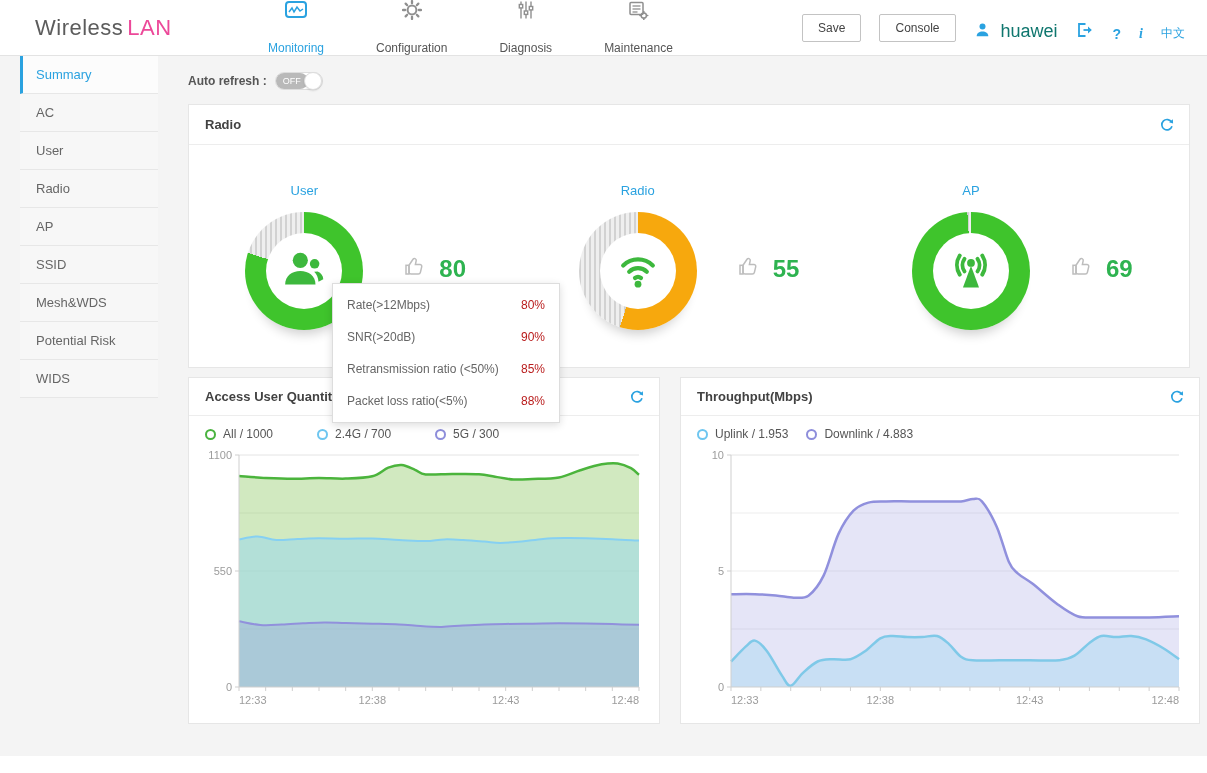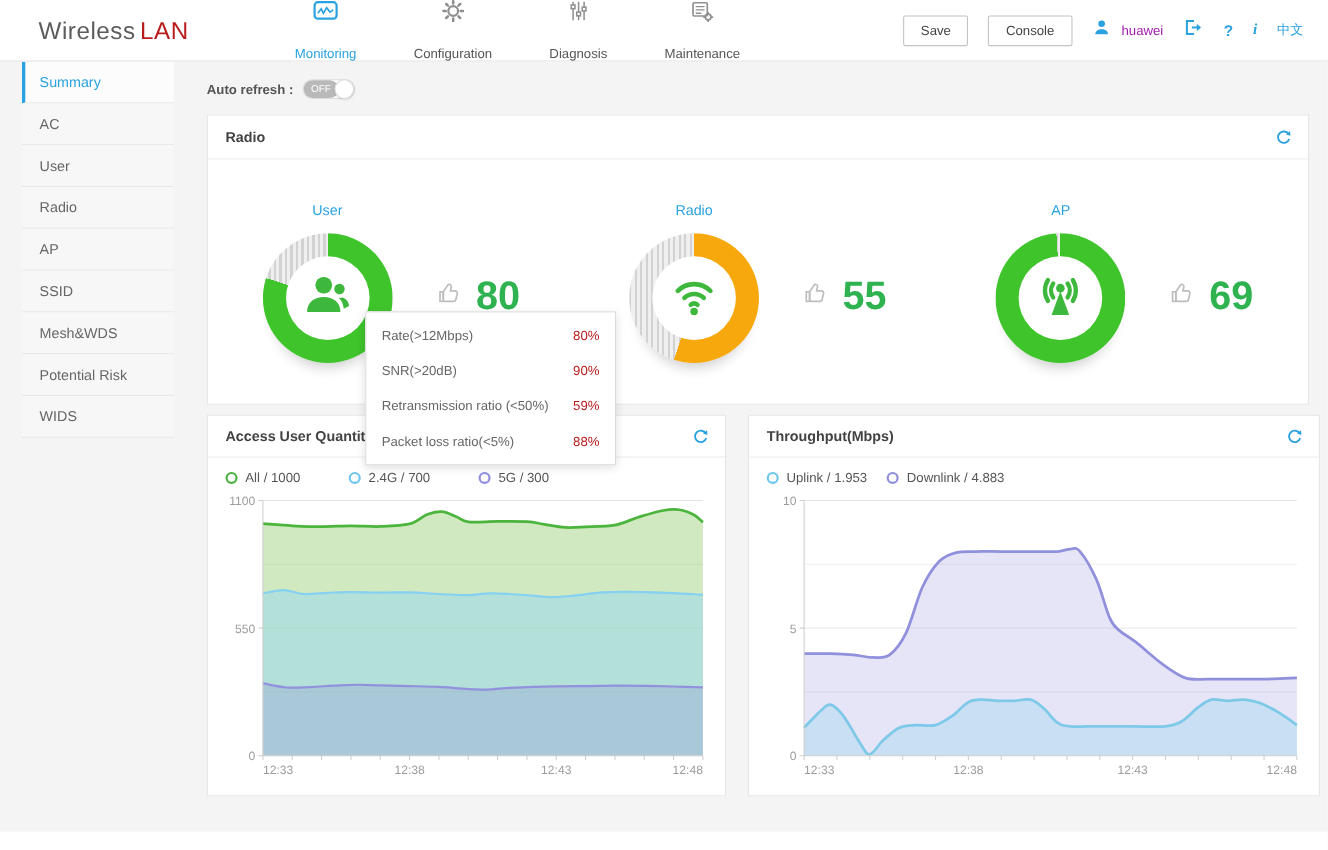--- a/index.html
+++ b/index.html
@@ -4,29 +4,29 @@
 <style>
   * { margin:0; padding:0; box-sizing:border-box; }
   html,body { width:1207px; height:773px; }
   body { position:relative; font-family:"Liberation Sans", sans-serif; background:#fff; overflow:hidden; color:#444; }
 
   
   .app-header { position:absolute; top:0; left:0; width:1207px; height:56px; background:#fff;
                 border-bottom:1px solid #e3e3e3; display:flex; align-items:center; z-index:20; }
   .logo { margin-left:35px; font-size:22px; letter-spacing:.5px; white-space:nowrap; width:215px; }
   .logo .w1 { color:#5c5c5c; }
-  .logo .w2 { color:#b91c1c; margin-left:4px; }
+  .logo .w2 { color:#ec4899; margin-left:4px; }
   .topnav { display:flex; gap:52px; margin-left:18px; }
   .nav-item { display:flex; flex-direction:column; align-items:center; gap:17px; cursor:pointer; }
   .nav-item .nav-label { font-size:12px; color:#555; }
   .nav-item.active .nav-label { color:#2aa2e0; }
-  .hdr-right { margin-left:auto; margin-right:22px; display:flex; align-items:center; gap:18px; }
+  .hdr-right { margin-left:auto; margin-right:22px; display:flex; align-items:flex-end; gap:18px; }
   .btn { font-size:12px; color:#444; background:#fff; border:1px solid #c3c3c3; border-radius:2px;
          padding:6px 15px; cursor:pointer; }
-  .username { font-size:12px; color:#a21caf; margin-left:-8px; }
+  .username { font-size:18px; color:#0f766e; margin-left:-8px; }
   .hdr-link { color:#2aa2e0; font-size:14px; font-weight:bold; cursor:pointer; }
   .hdr-link.italic { font-style:italic; font-family:"Liberation Serif", serif; }
   .lang { font-size:12px; font-weight:normal; }
 
   
   .workspace { position:absolute; top:56px; left:0; width:1207px; height:700px; background:#f4f4f4; }
 
   
   .sidebar { position:absolute; left:0; top:0; width:158px; height:100%; }
   .sidebar-item { margin-left:20px; height:38px; display:flex; align-items:center; padding-left:16px;
@@ -55,21 +55,21 @@
   .gauges { display:flex; height:222px; align-items:center; }
   .gauge { flex:1; display:flex; justify-content:center; align-items:center; gap:40px; }
   .donut-wrap { display:flex; flex-direction:column; align-items:center; gap:14px; }
   .gauge-label { font-size:13px; color:#2aa2e0; }
   .donut { width:118px; height:118px; border-radius:50%; position:relative;
            box-shadow:0 14px 12px -10px rgba(0,0,0,.2); }
   .donut-hole { position:absolute; left:50%; top:50%; transform:translate(-50%,-50%);
                 width:76px; height:76px; border-radius:50%; background:#fff;
                 display:flex; align-items:center; justify-content:center; }
   .score { display:flex; align-items:center; gap:12px; margin-top:26px; }
-  .score-num { font-size:36px; font-weight:bold; color:#2eb350; }
+  .score-num { font-size:24px; font-weight:bold; color:#2eb350; }
 
   
   .health-tooltip { position:absolute; left:174px; top:227px; width:228px; background:#fff;
                     border:1px solid #ddd; box-shadow:0 2px 8px rgba(0,0,0,.14); z-index:15; padding:5px 0; }
   .tip-row { display:flex; justify-content:space-between; padding:9px 14px; font-size:12px;gap:12px; }
   .tip-label { color:#666; }
   .tip-value { color:#b91c1c; }
 
   
   .charts-row { display:flex; gap:20px; margin-top:9px; }
@@ -434,21 +434,21 @@
       <div class="tip-row">
           <span class="tip-label">Rate(&gt;12Mbps)</span>
           <span class="tip-value">80%</span>
         </div>
       <div class="tip-row">
           <span class="tip-label">SNR(&gt;20dB)</span>
           <span class="tip-value">90%</span>
         </div>
       <div class="tip-row">
           <span class="tip-label">Retransmission ratio (&lt;50%)</span>
-          <span class="tip-value">59%</span>
+          <span class="tip-value">85%</span>
         </div>
       <div class="tip-row">
           <span class="tip-label">Packet loss ratio(&lt;5%)</span>
           <span class="tip-value">88%</span>
         </div>
     </div>
 
   </div>
 </div>
 

